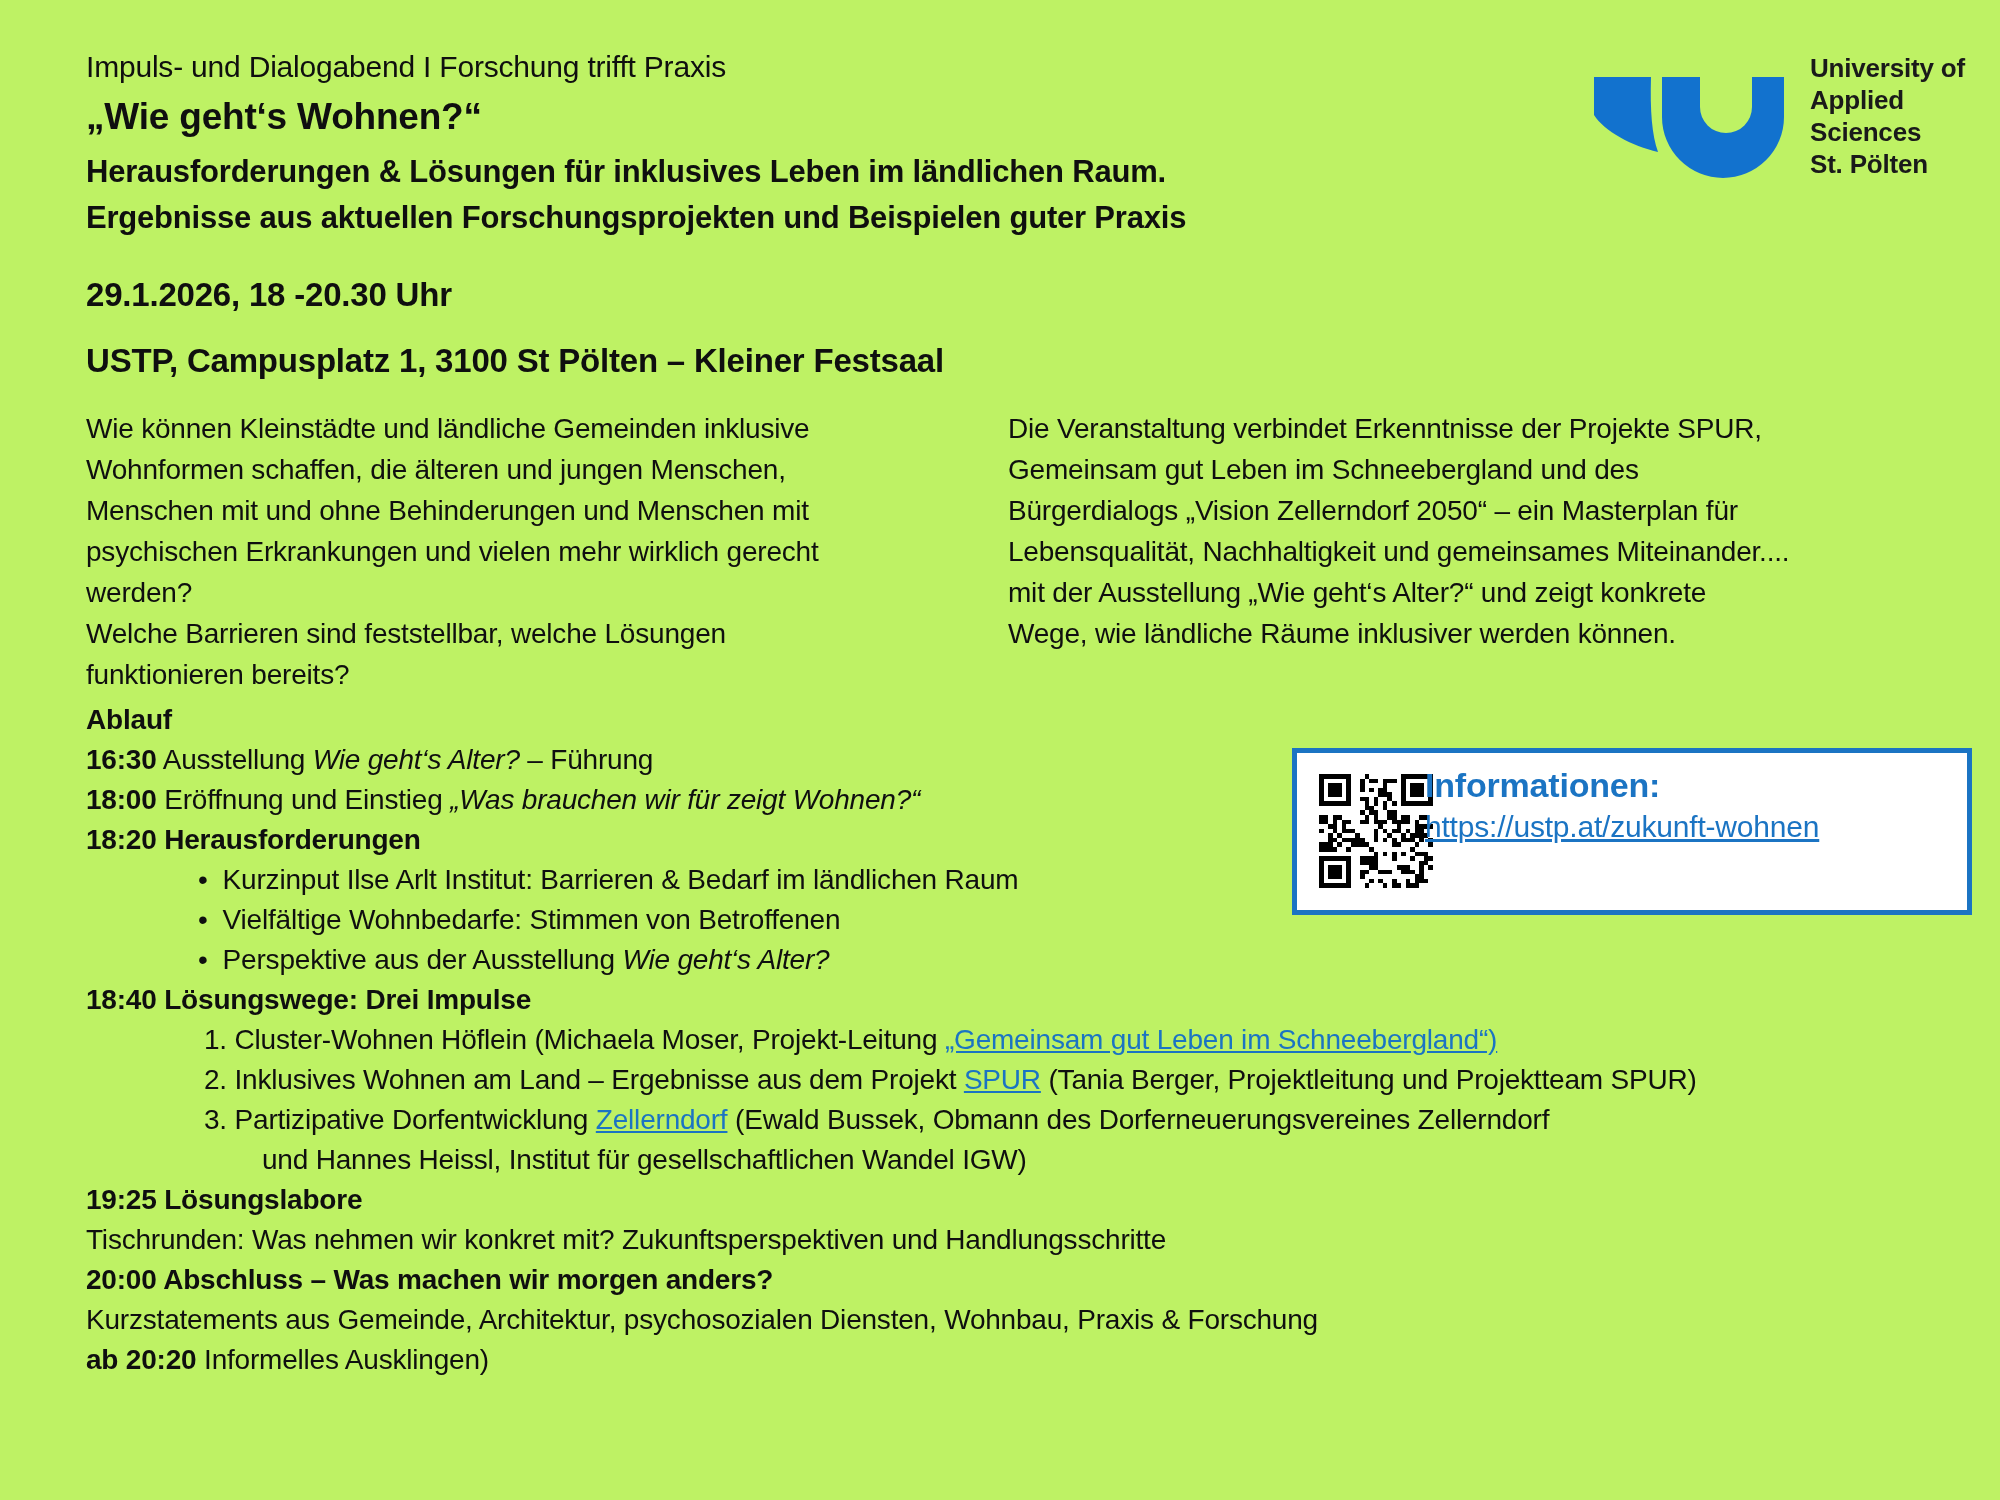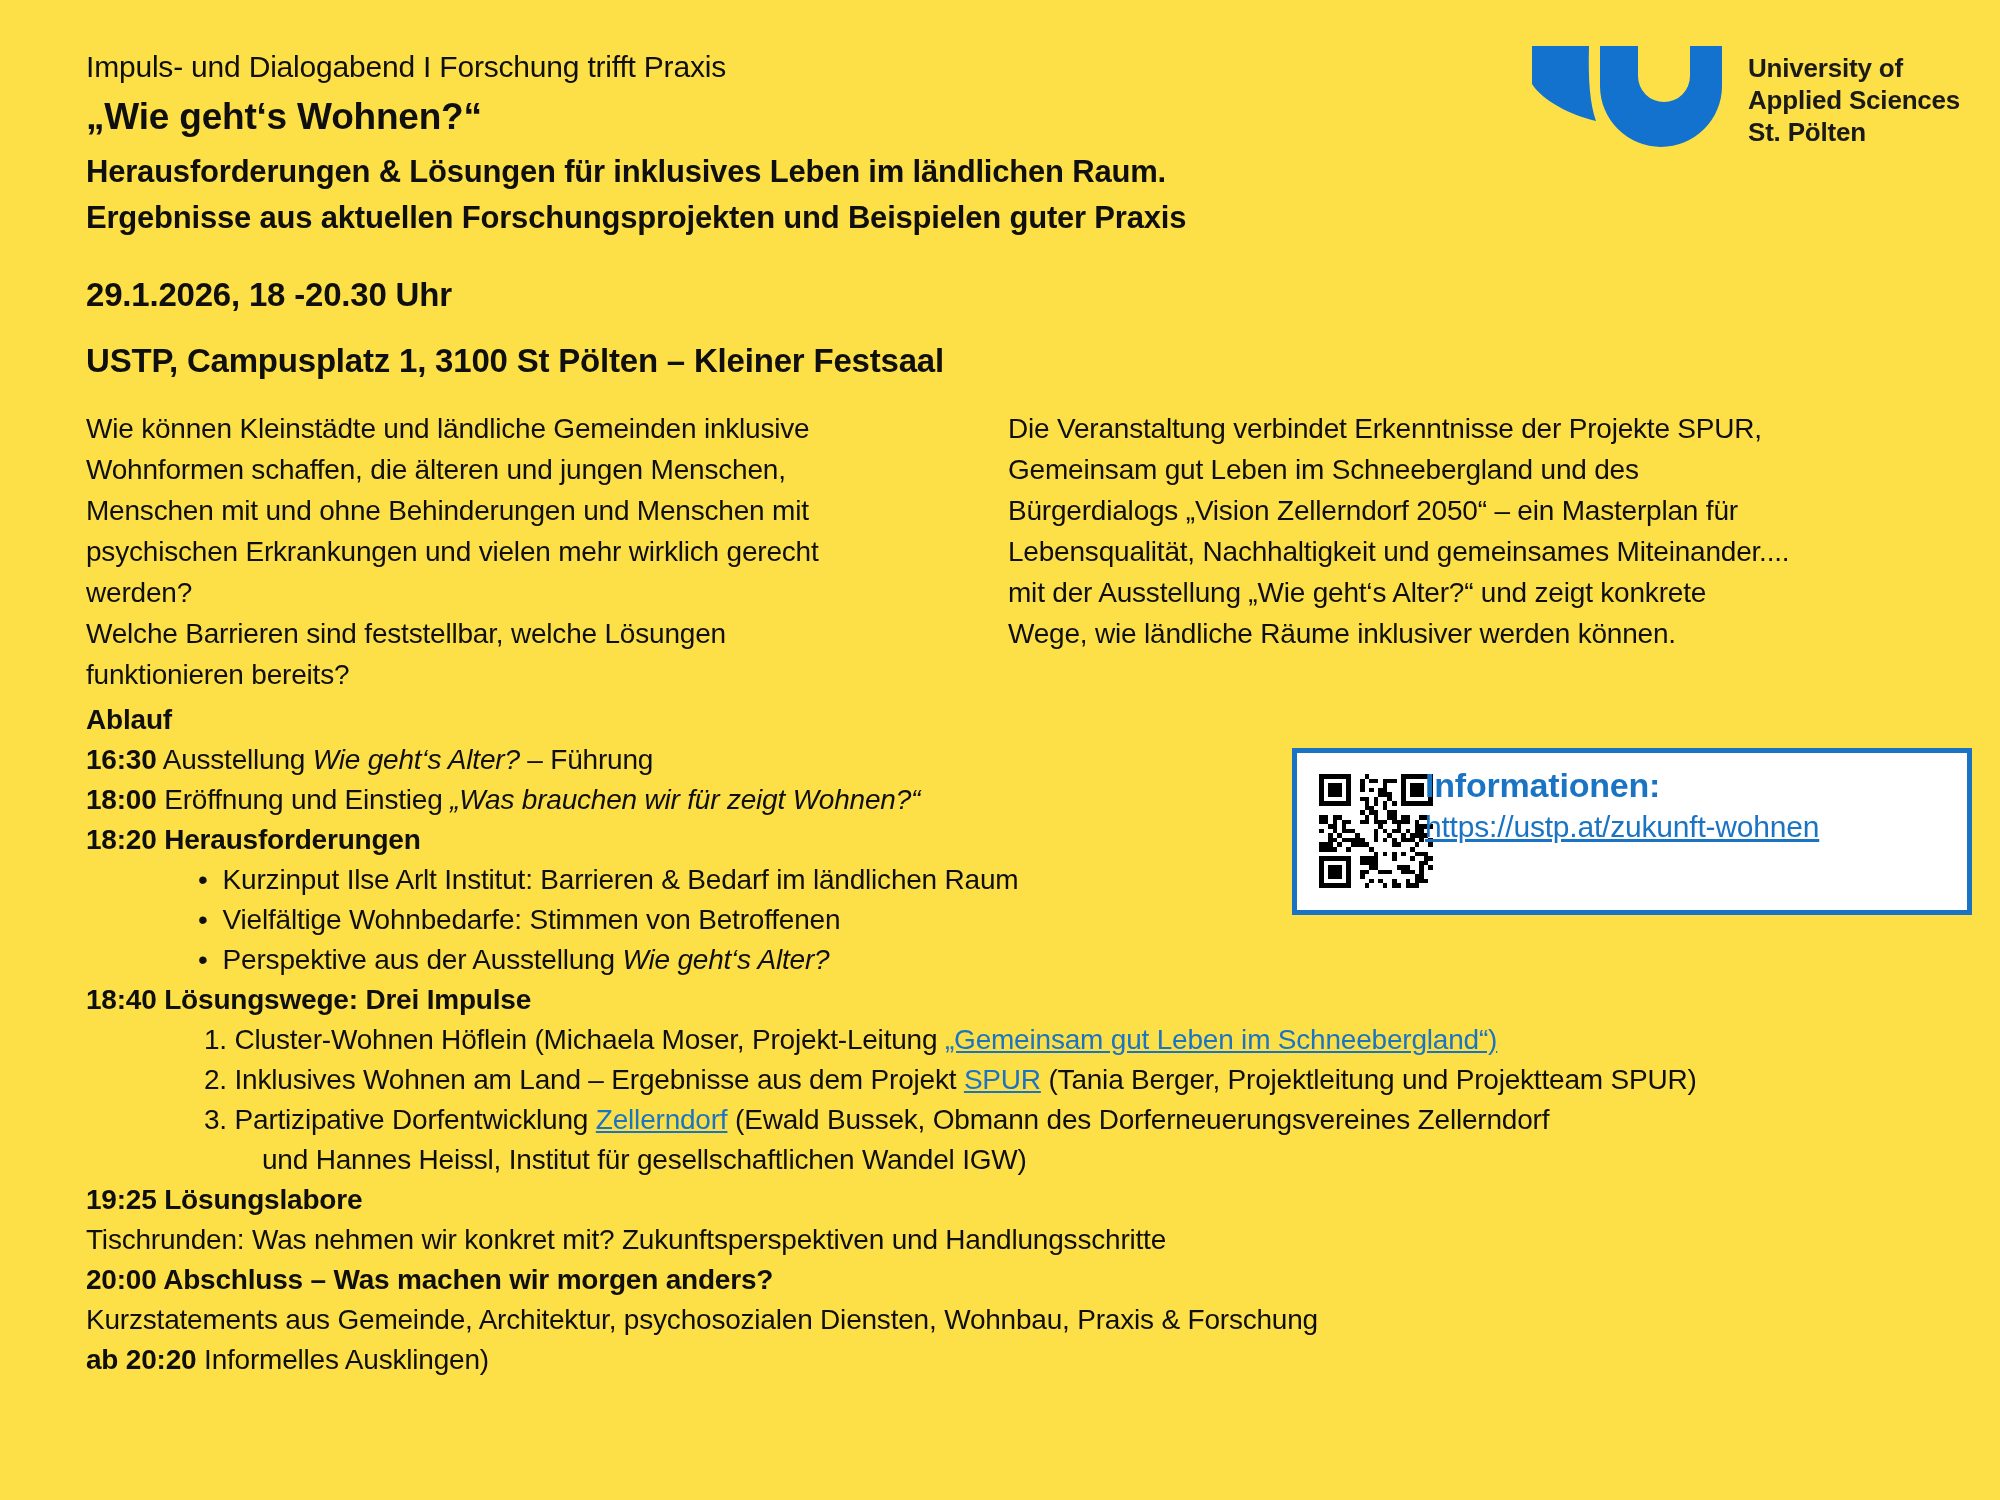--- a/index.html
+++ b/index.html
@@ -1,32 +1,32 @@
 <!DOCTYPE html>
 <html lang="de" style="--accent: #1b74c3;"><head>
 <meta charset="utf-8">
 <style>
   html,body{margin:0;padding:0;}
   body{
     width:2000px;height:1500px;background:#ffffff;
     font-family:"Liberation Sans",sans-serif;color:#0f0f0f;
     letter-spacing:-0.2px;
   }
-  .page{position:relative;width:2000px;height:1500px;background:#fde047;overflow:hidden;}
+  .page{position:relative;width:2000px;height:1500px;background:#bef264;overflow:hidden;}
 
   
   .kicker{position:absolute;left:86px;top:50px;font-size:30px;}
   .title{position:absolute;left:86px;top:96px;font-size:37px;font-weight:bold;}
   .sub1{position:absolute;left:86px;top:154px;font-size:31px;font-weight:bold;}
   .sub2{position:absolute;left:86px;top:200px;font-size:31px;font-weight:bold;}
   .when{position:absolute;left:86px;top:276px;font-size:33px;font-weight:bold;text-align:center;}
   .where{position:absolute;left:86px;top:342px;font-size:33px;font-weight:bold;}
 
   
-  .logo{position:absolute;left:1532px;top:44px;display:flex;gap:26px;align-items:flex-start;}
+  .logo{position:absolute;left:1594px;top:44px;display:flex;gap:26px;align-items:flex-end;}
   .logo-mark{width:190px;height:105px;flex:0 0 auto;}
   .logo-mark svg{width:100%;height:100%;display:block;}
   .logo-text{font-size:26px;font-weight:bold;line-height:32px;white-space:pre-line;color:#1a1a1a;padding-top:8px;}
 
   
   .intro-left{position:absolute;left:86px;top:408px;width:780px;font-size:28px;line-height:41px;white-space:pre-line;}
   .intro-right{position:absolute;left:1008px;top:408px;width:860px;font-size:28px;line-height:41px;white-space:pre-line;}
 
   
   .schedule{position:absolute;left:86px;top:700px;width:1800px;font-size:28px;line-height:40px;}

